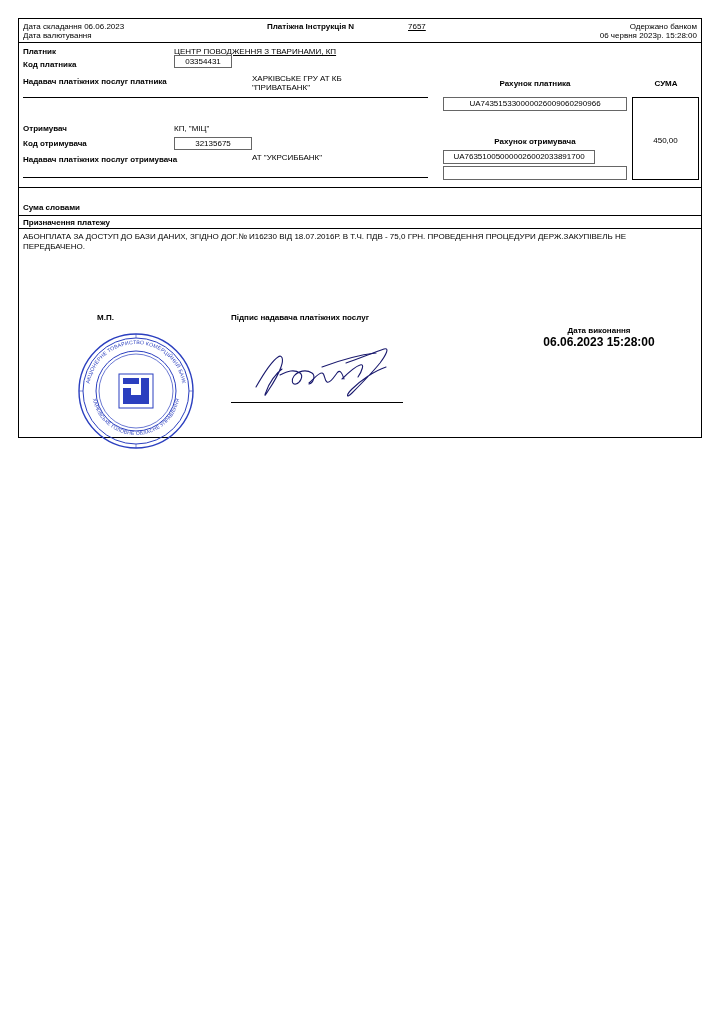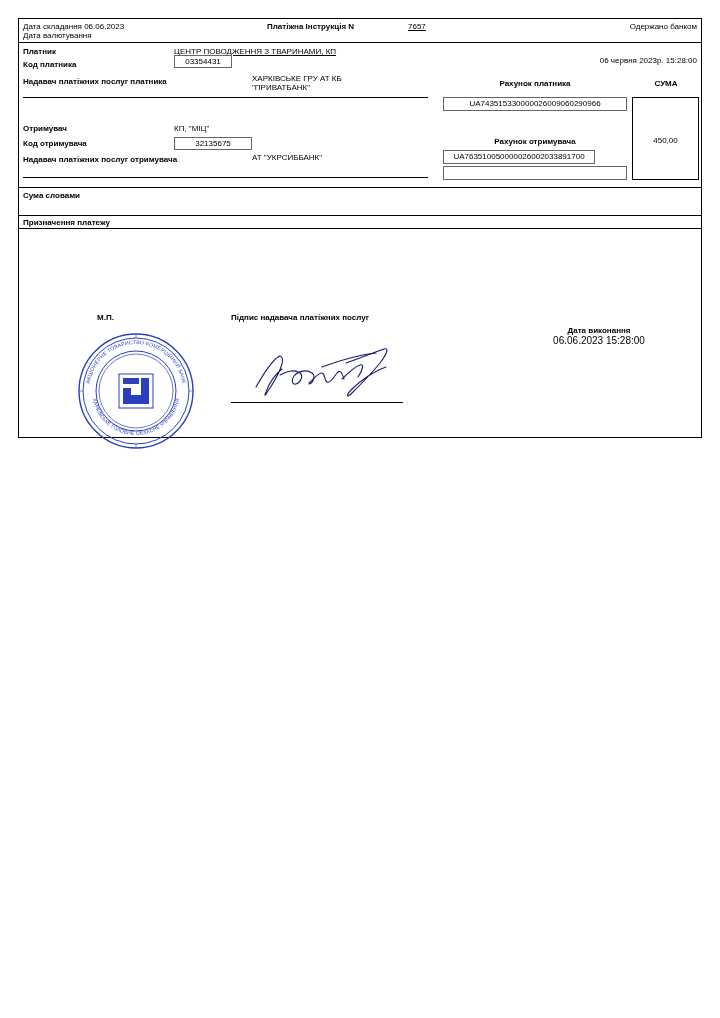--- a/index.html
+++ b/index.html
@@ -62,21 +62,20 @@
     top: 3px;
     font-size: 8px;
     text-align: right;
   }
   .t-recv2 {
     position: absolute;
     right: 4px;
     top: 12px;
     font-size: 8px;
     text-align: center;
-    margin-top: 25px;
   }
   
   .sep {
     position: absolute;
     height: 1px;
     background: #000000;
   }
   .lbl {
     position: absolute;
     font-size: 8px;
@@ -174,22 +173,22 @@
     text-align: center;
     font-size: 8px;
     font-weight: bold;
   }
   .exec-date {
     position: absolute;
     left: 500px;
     top: 316px;
     width: 160px;
     text-align: center;
-    font-size: 10px;
-    font-weight: normal;
+    font-size: 12px;
+    font-weight: bold;
   }
   .stamp {
     position: absolute;
     left: 57px;
     top: 312px;
     width: 120px;
     height: 120px;
   }
   .signature {
     position: absolute;
@@ -245,25 +244,26 @@
 
   <div class="hdr-c" style="left:424px; top:118px; width:184px;">Рахунок отримувача</div>
   <div class="acc-box" style="left:424px; top:131px; width:152px;">UA763510050000026002033891700</div>
   <div class="acc-box" style="left:424px; top:147px; width:184px;"></div>
 
   <div class="sum-box" style="left:613px; top:78px; width:67px; height:83px;">
     <div class="sum-val" style="top:38px;">450,00</div>
   </div>
 
   <div class="hline" style="top:168px;"></div>
-  <div class="sec-label" style="top:172px;">Сума словами</div>
+  <div class="sec-label" style="top:184px;">Сума словами</div>
   <div class="hline" style="top:196px;"></div>
 
   <div class="sec-label" style="top:199px;">Призначення платежу</div>
   <div class="hline" style="top:209px;"></div>
+  <div class="sec-text" style="top:213px;">АБОНПЛАТА ЗА ДОСТУП ДО БАЗИ ДАНИХ, ЗГІДНО ДОГ.№ И16230 ВІД 18.07.2016Р. В Т.Ч. ПДВ - 75,0 ГРН. ПРОВЕДЕННЯ ПРОЦЕДУРИ ДЕРЖ.ЗАКУПІВЕЛЬ НЕ ПЕРЕДБАЧЕНО.</div>
 
   <div class="mp">М.П.</div>
   <div class="sig-label">Підпис надавача платіжних послуг</div>
   <div class="sig-line"></div>
   <div class="exec-label">Дата виконання</div>
   <div class="exec-date">06.06.2023 15:28:00</div>
 
   <svg class="stamp" viewBox="0 0 120 120">
     <circle cx="60" cy="60" r="57" fill="none" stroke="#2b3fbf" stroke-width="1.4"></circle>
     <circle cx="60" cy="60" r="53" fill="none" stroke="#2b3fbf" stroke-width="1"></circle>

